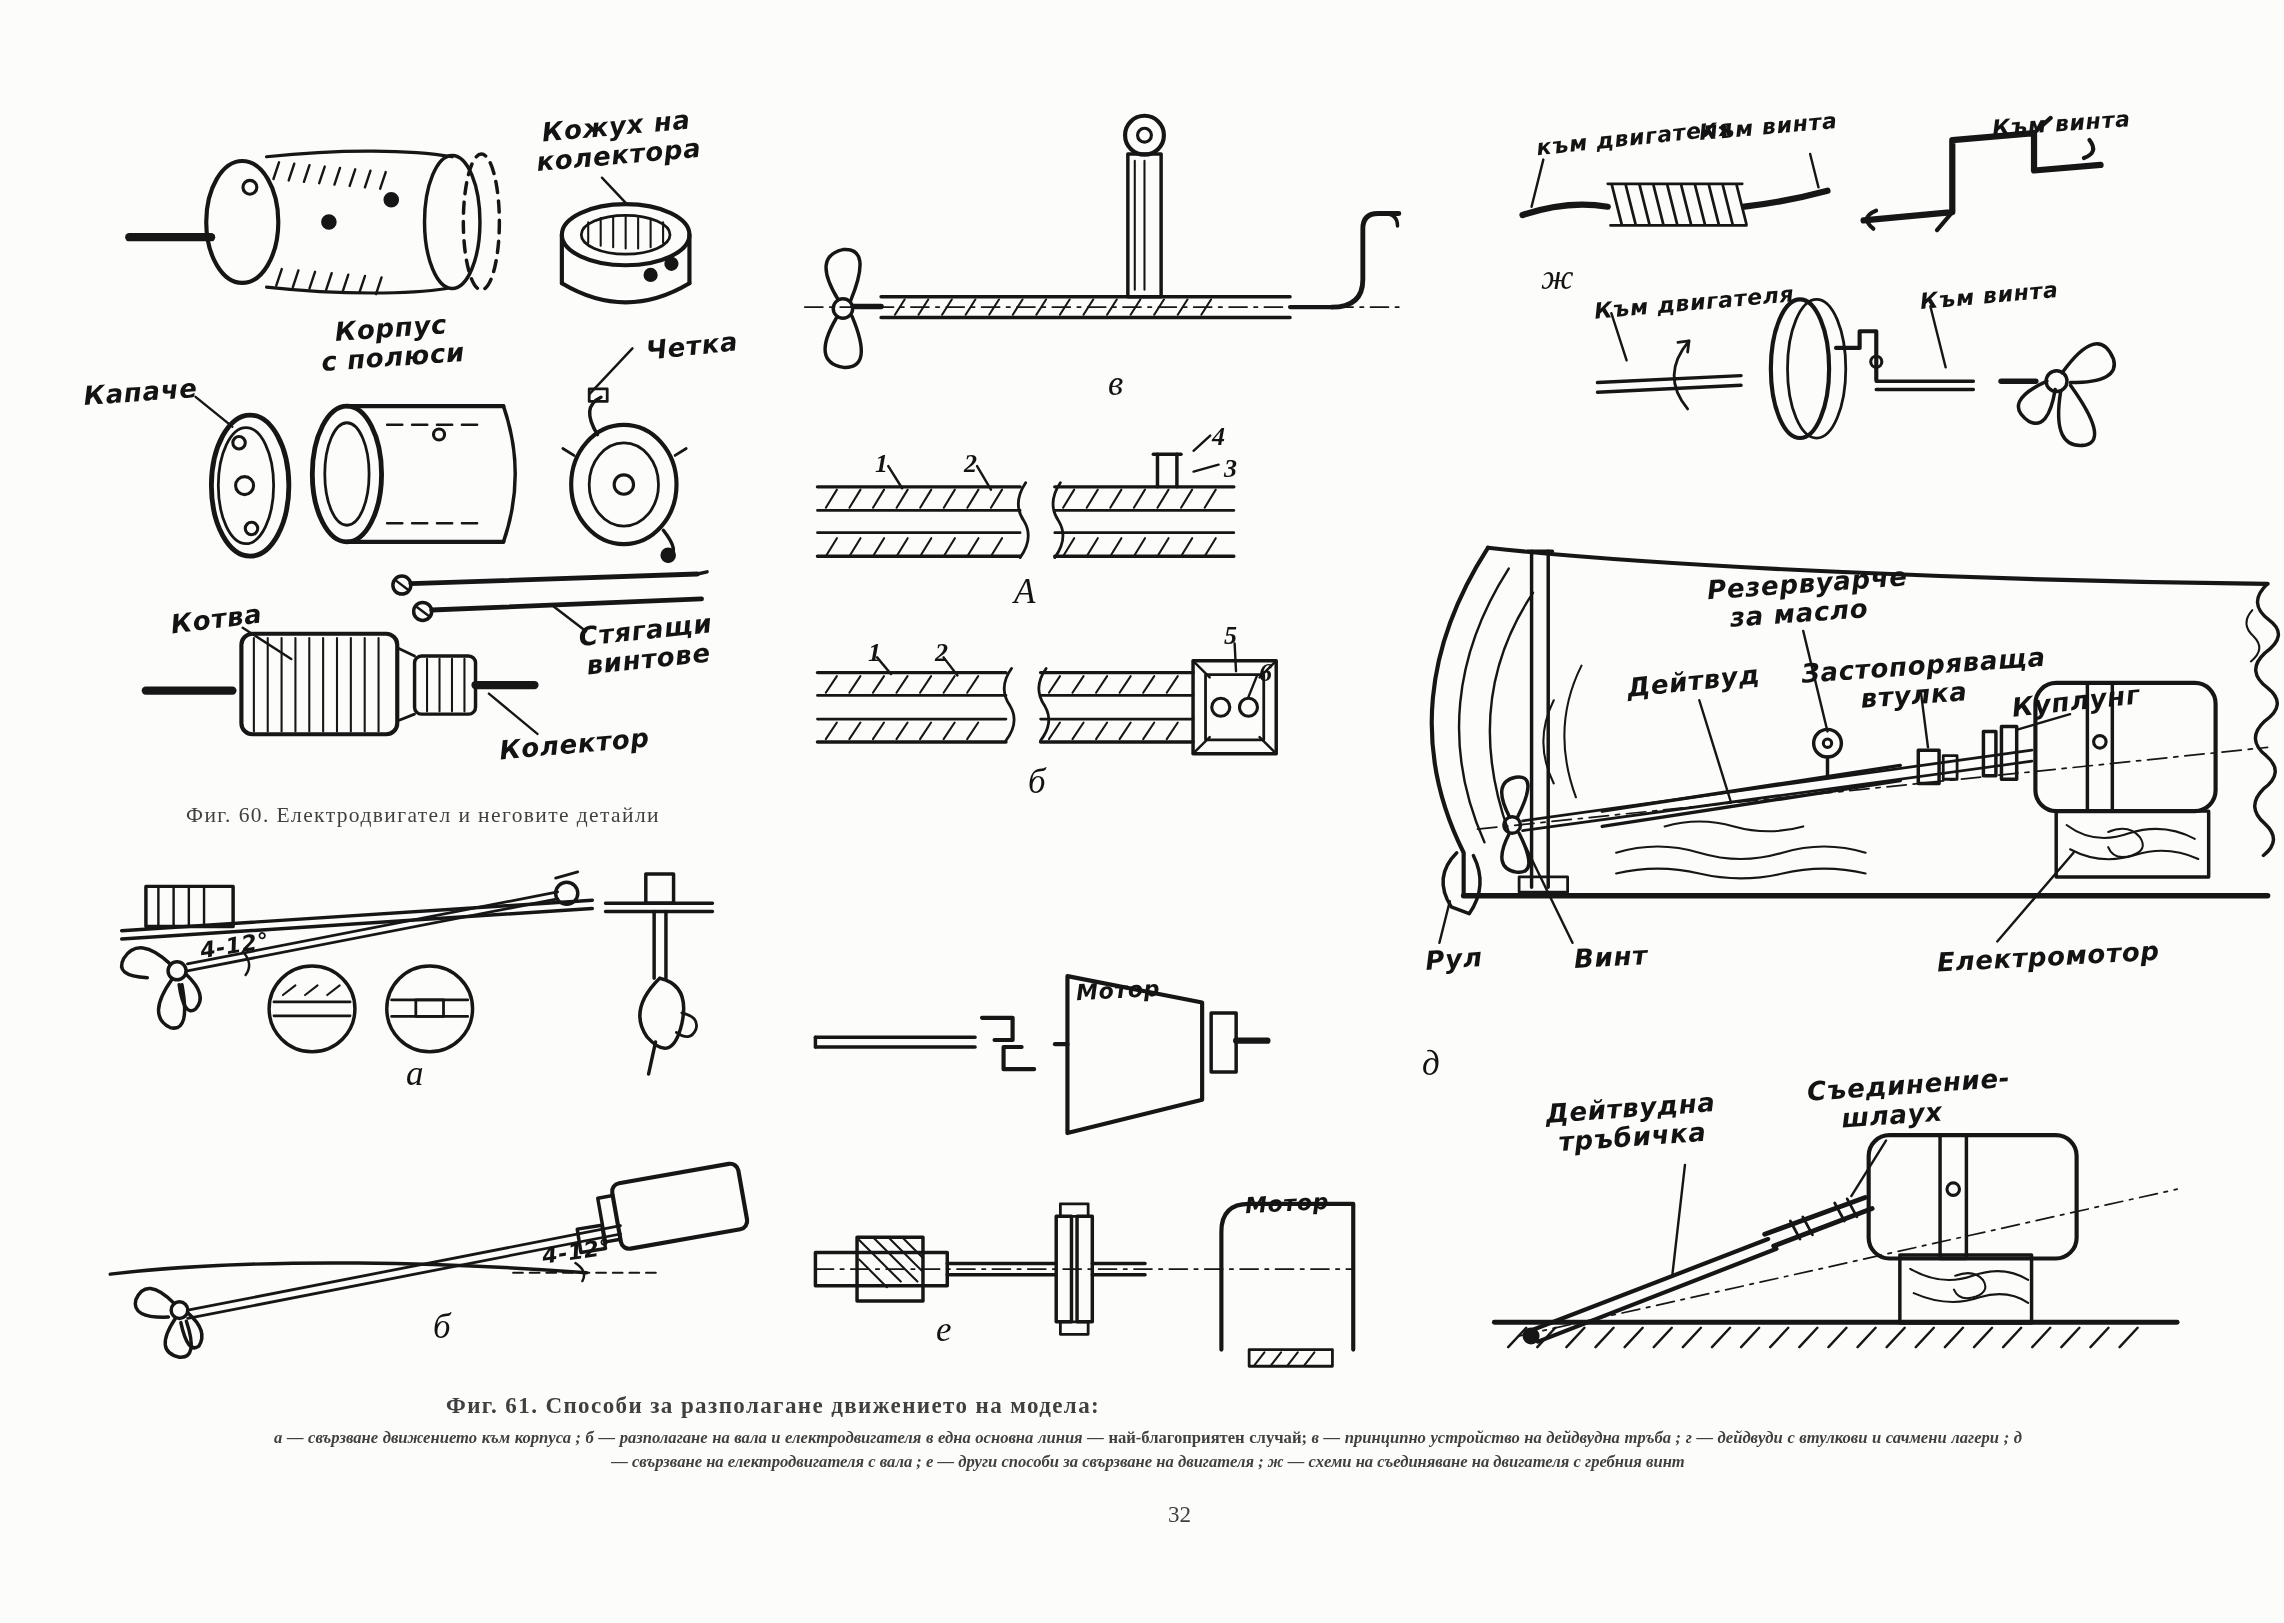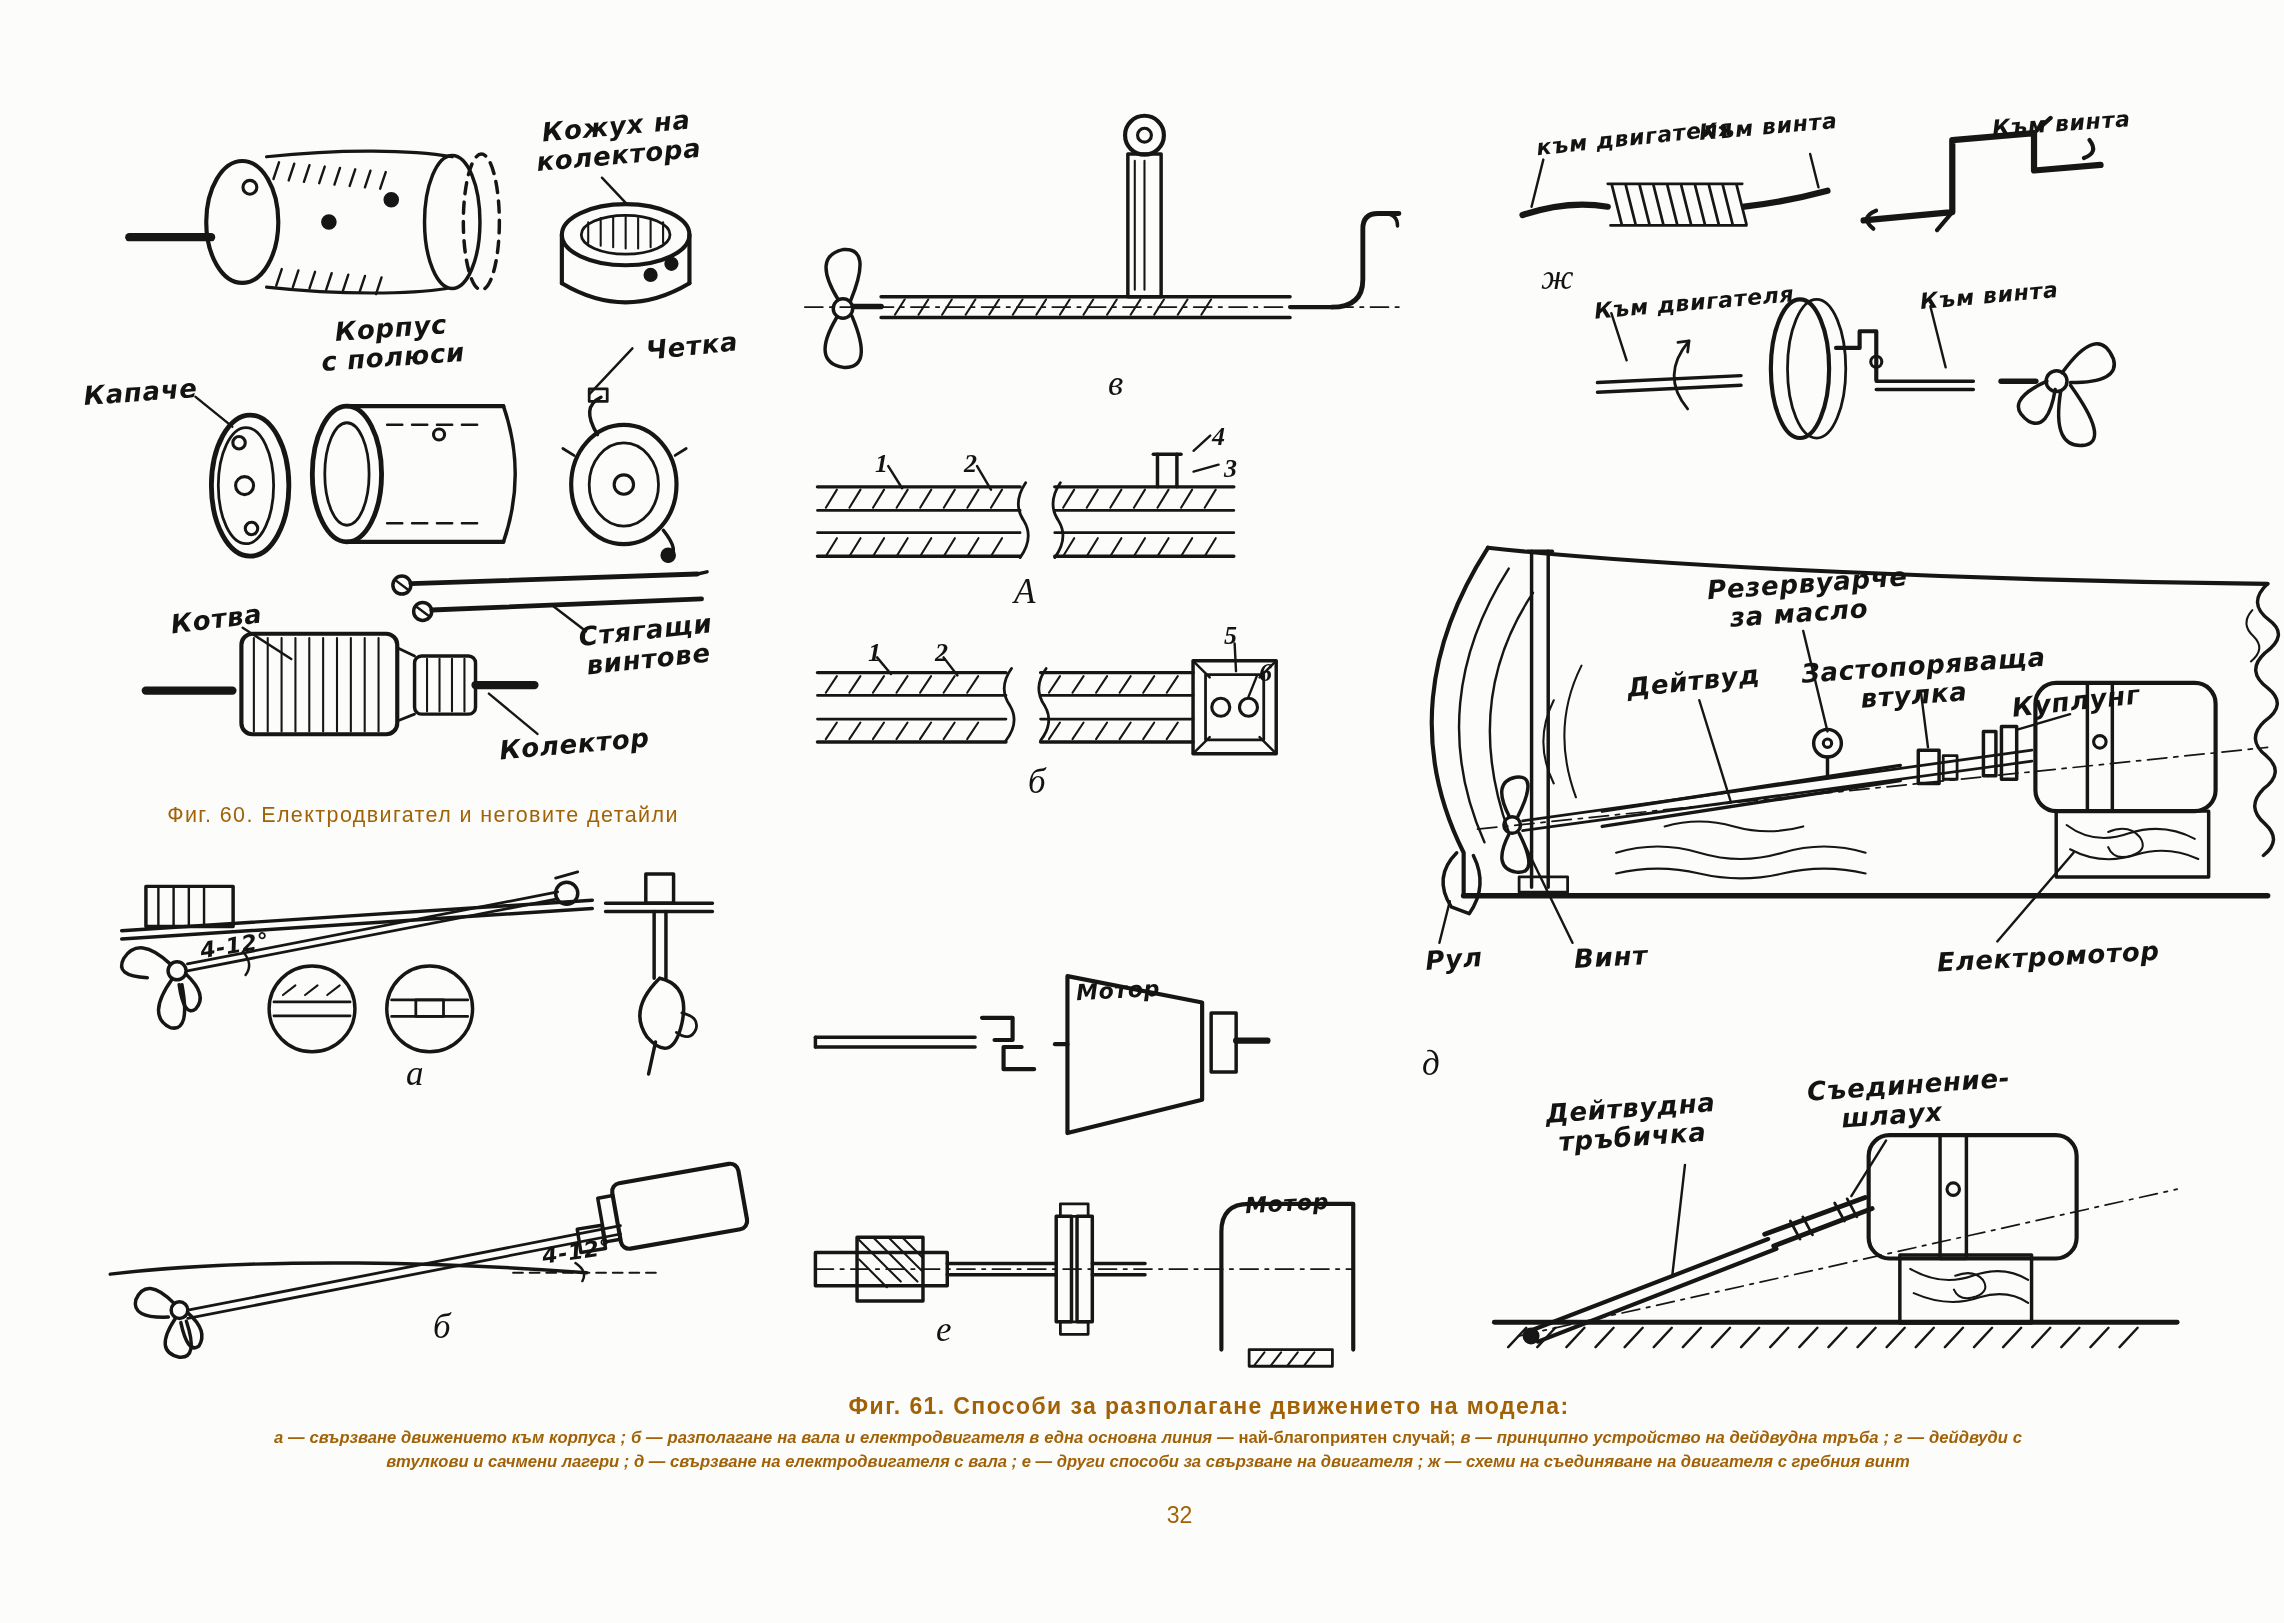--- a/index.html
+++ b/index.html
@@ -2,23 +2,23 @@
 <html style="font-size:11px"><head>
 <meta charset="utf-8">
 <style>
   html,body{margin:0;padding:0;background:#d8d8d4;}
   .page{position:relative;width:2284px;height:1624px;background:#fcfcfa;overflow:hidden;color:#161616;}
   .hand{position:absolute;font-family:"DejaVu Sans",sans-serif;font-style:italic;font-weight:bold;
         font-size:26px;line-height:1.1;white-space:pre-line;text-align:center;letter-spacing:0.7px;color:#131313;}
   .hand.sm{font-size:22px;}
   .letter{position:absolute;font-family:"Liberation Serif",serif;font-style:italic;font-size:35px;color:#131313;}
   .num{position:absolute;font-family:"Liberation Serif",serif;font-style:italic;font-weight:bold;font-size:26px;color:#131313;}
-  .print{position:absolute;font-family:Liberation Sans, sans-serif;color:#a16207;}
+  .print{position:absolute;font-family:Liberation Serif, serif;color:#404040;}
   .cap60{font-size:21.5px;letter-spacing:1.4px;text-align:center;}
-  .cap61t{font-size:23px;letter-spacing:1.4px;text-align:center;font-weight:bold;}
+  .cap61t{font-size:23px;letter-spacing:1.4px;text-align:left;font-weight:bold;}
   .capbody{font-size:16.6px;line-height:1.42;font-weight:bold;text-align:justify;text-align-last:center;}
   .capbody .it{font-style:italic;font-weight:bold;}
   .pageno{font-size:23px;text-align:center;}
   svg.draw{position:absolute;stroke:#161616;fill:none;stroke-width:4.5;stroke-linecap:round;stroke-linejoin:round;}
 </style>
 </head>
 <body>
 
 <div class="page">
 

